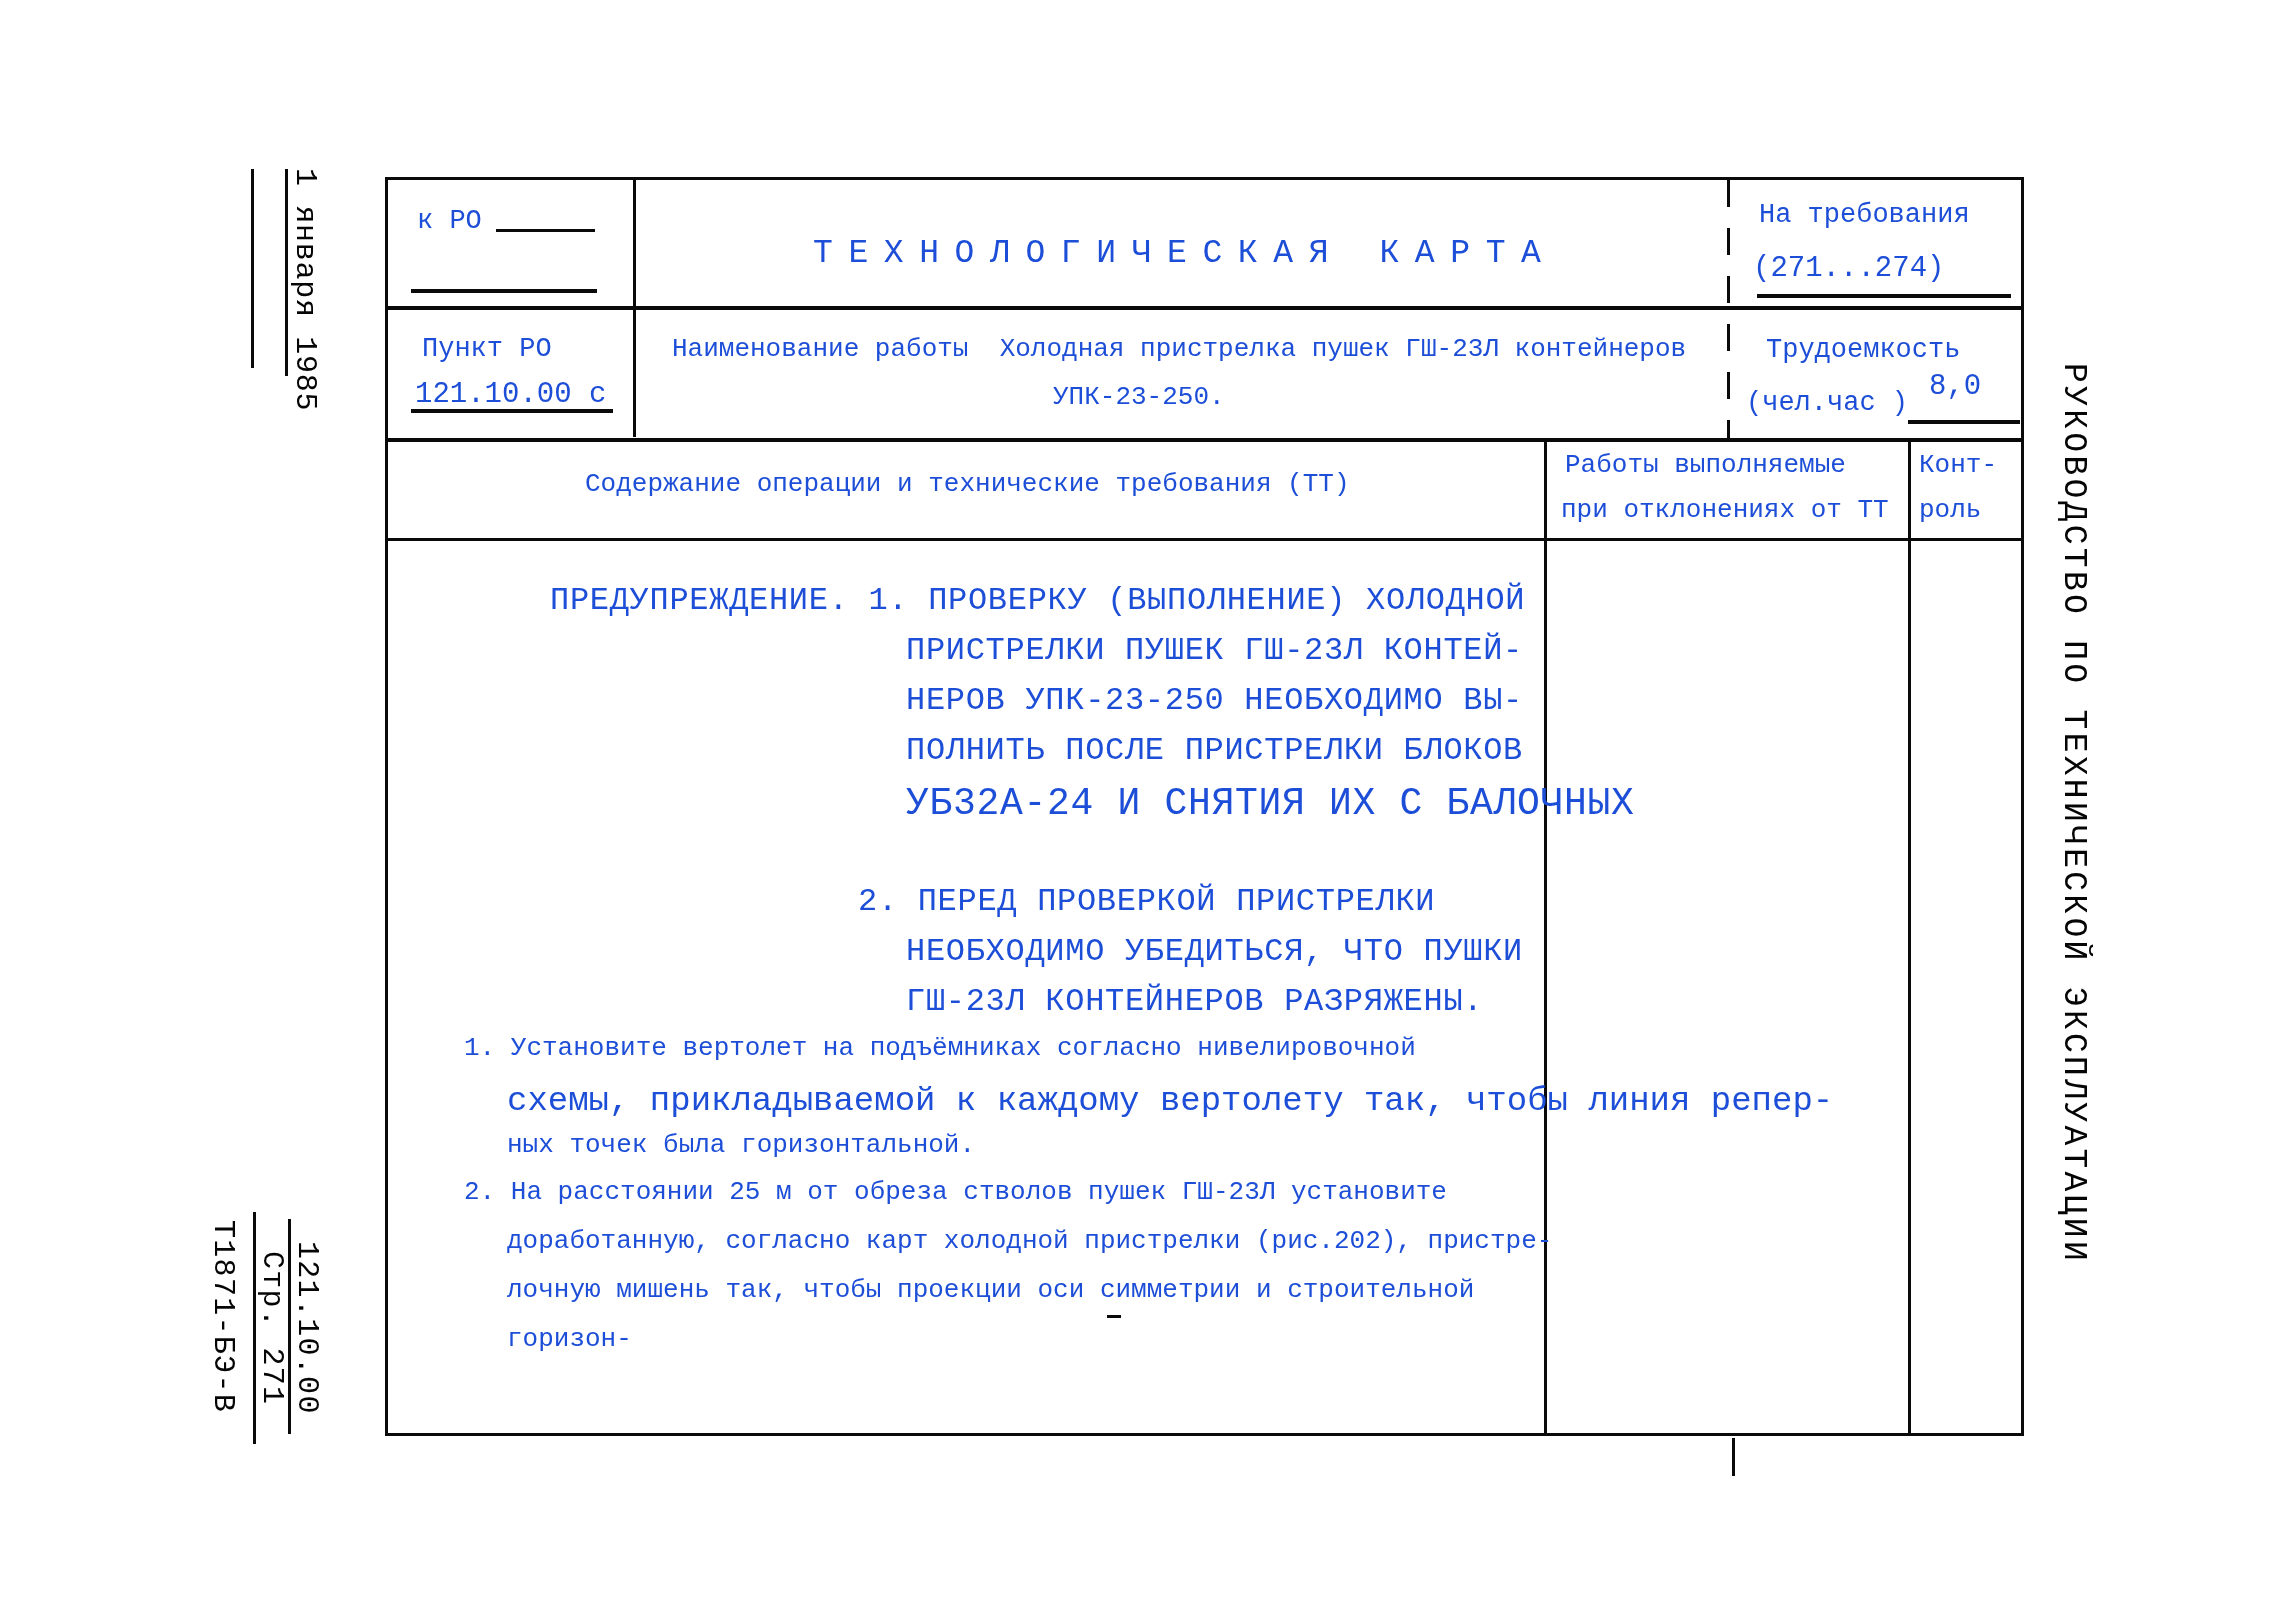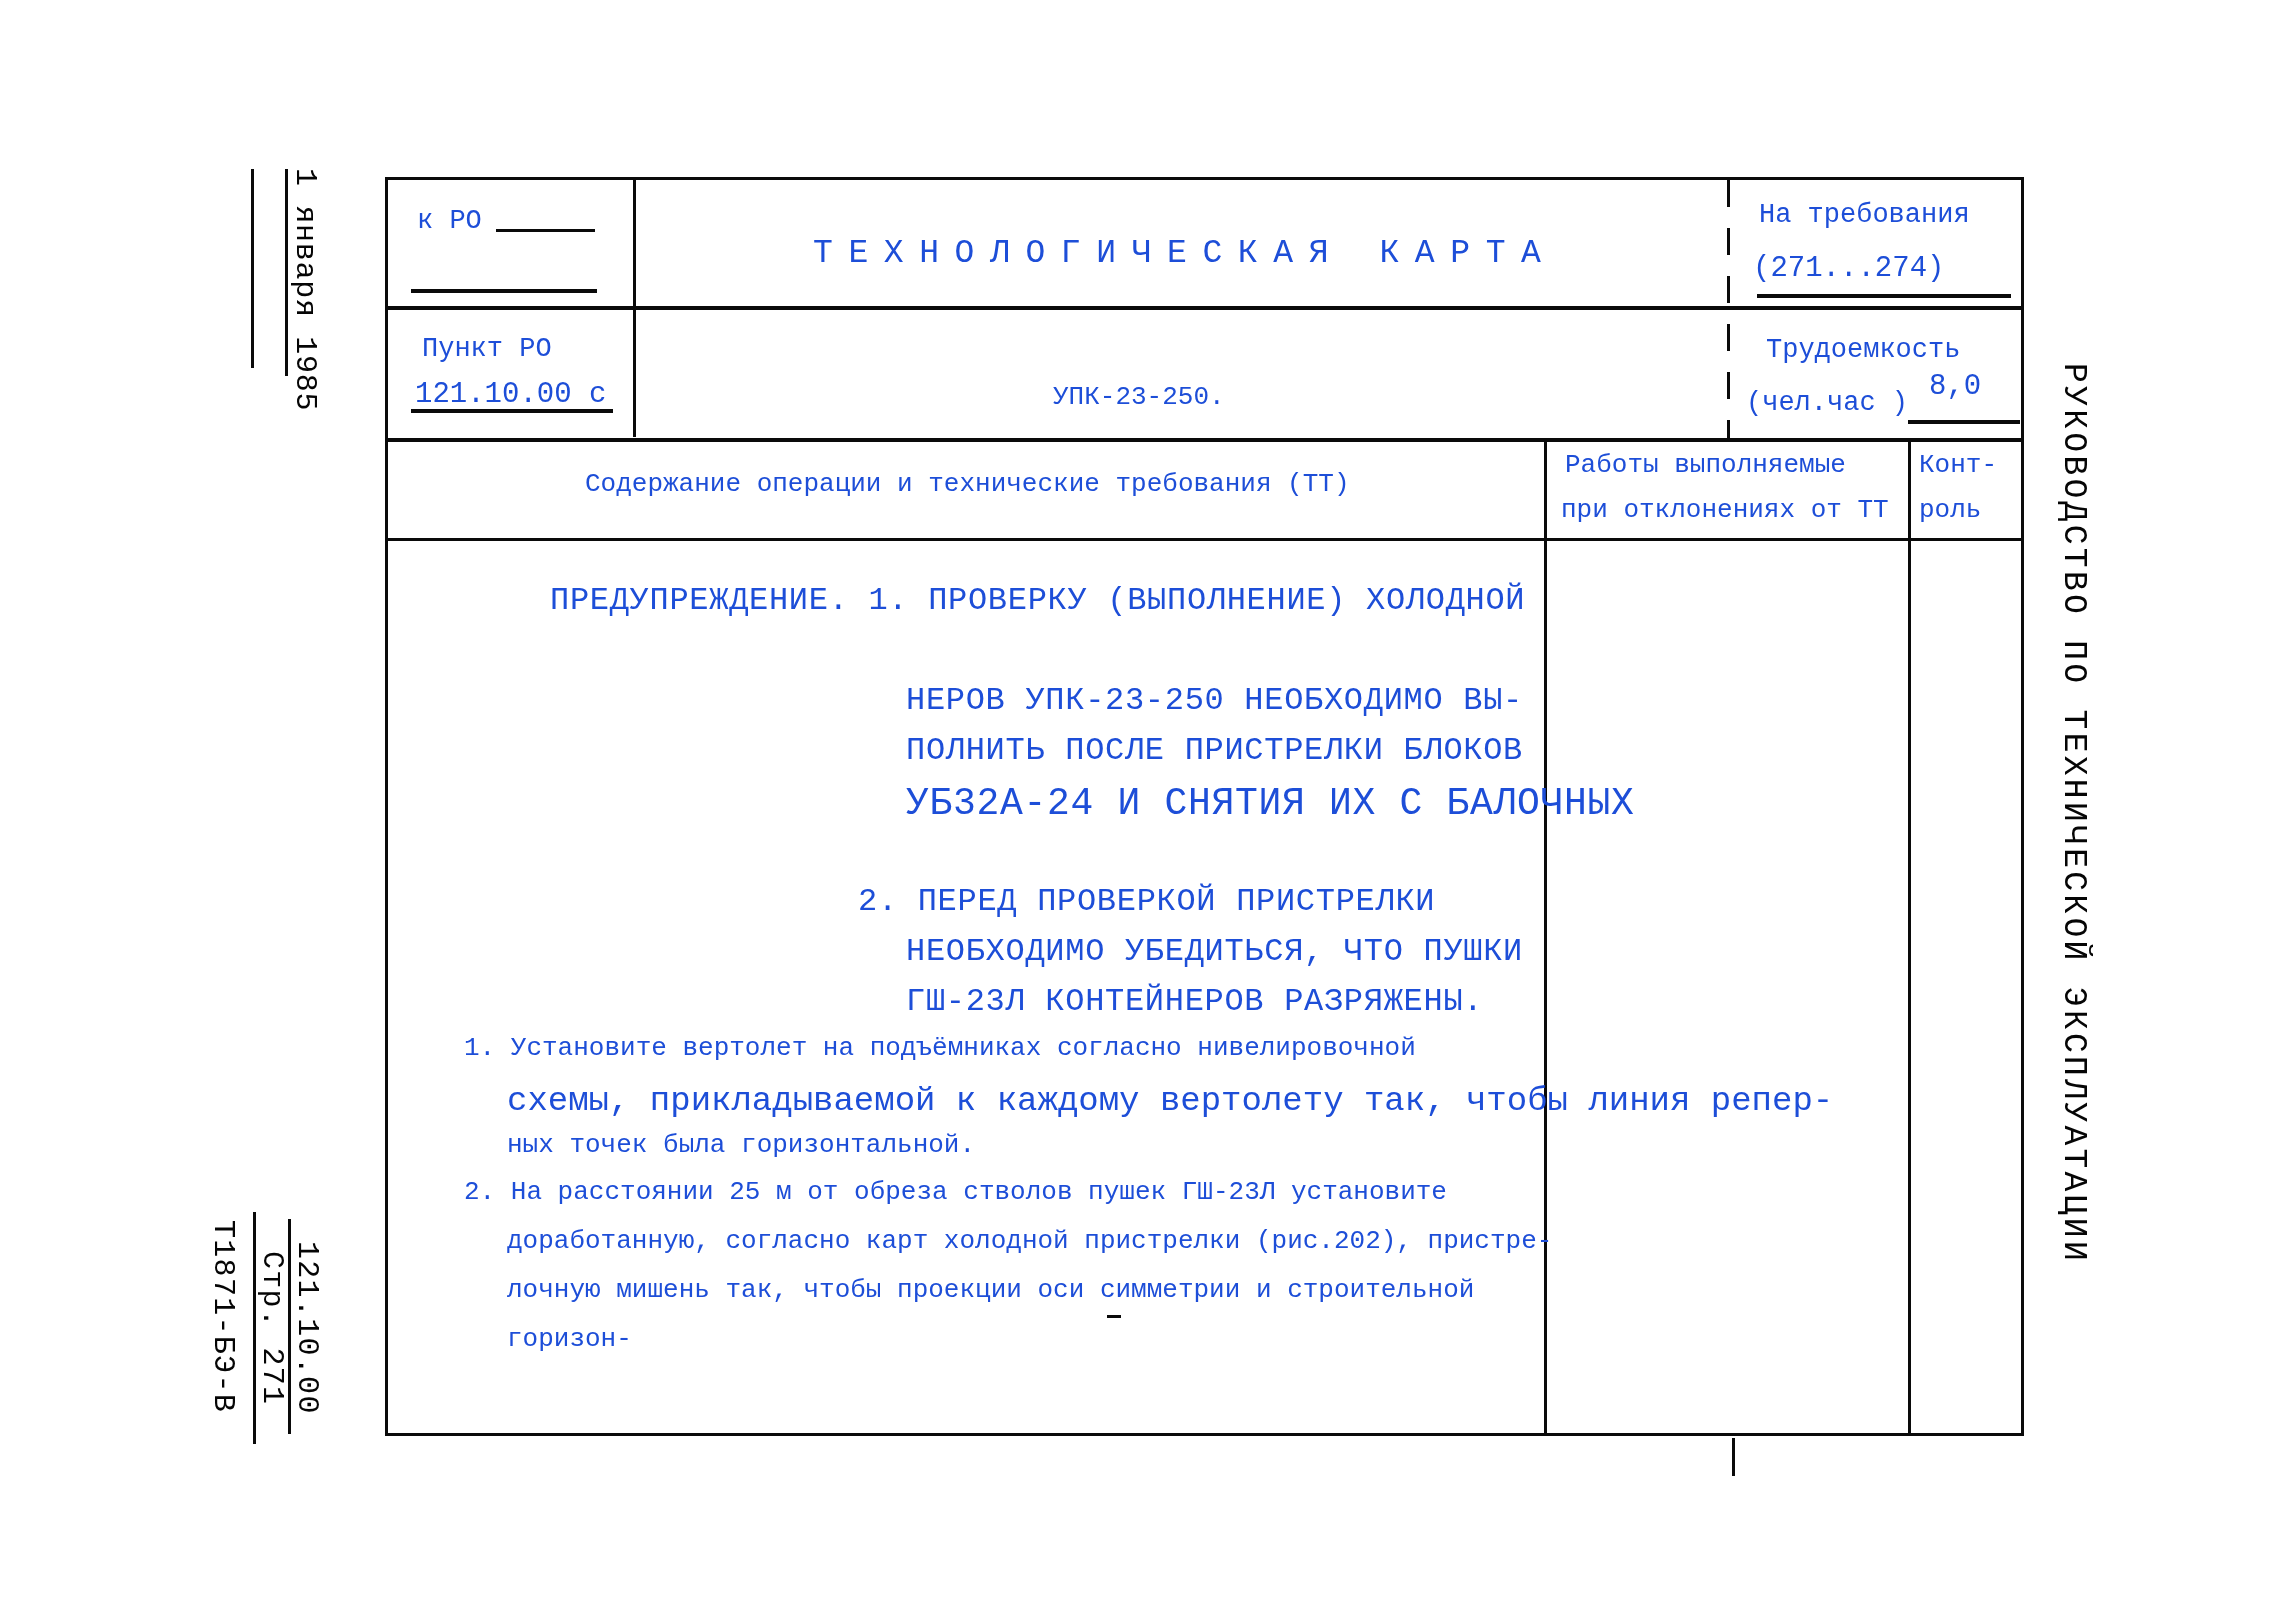--- a/index.html
+++ b/index.html
@@ -69,34 +69,36 @@
   <div class="t" style="left:813px;top:236px;font-size:33px;letter-spacing:15.6px">ТЕХНОЛОГИЧЕСКАЯ КАРТА</div>
 
   <div class="t" style="left:1759px;top:201px;font-size:27px">На требования</div>
   <div class="t" style="left:1753px;top:253px;font-size:29px">(271...274)</div>
   <div class="hl" style="left:1757px;top:294px;width:254px"></div>
 
   <div class="t" style="left:422px;top:335px;font-size:27px">Пункт РО</div>
   <div class="t" style="left:415px;top:379px;font-size:29px">121.10.00 с</div>
   <div class="hl" style="left:411px;top:409px;width:202px"></div>
 
+  <div class="t" style="left:672px;top:335px;font-size:26px">Наименование работы  Холодная пристрелка пушек ГШ-23Л контейнеров</div>
   <div class="t" style="left:1053px;top:383px;font-size:26px">УПК-23-250.</div>
 
   <div class="t" style="left:1766px;top:336px;font-size:27px">Трудоемкость</div>
   <div class="t" style="left:1746px;top:389px;font-size:27px">(чел.час )</div>
   <div class="t" style="left:1929px;top:371px;font-size:29px">8,0</div>
   <div class="hl" style="left:1908px;top:420px;width:112px"></div>
 
   <div class="t" style="left:585px;top:470px;font-size:26px">Содержание операции и технические требования (ТТ)</div>
   <div class="t" style="left:1565px;top:451px;font-size:26px">Работы выполняемые</div>
   <div class="t" style="left:1561px;top:496px;font-size:26px">при отклонениях от ТТ</div>
   <div class="t" style="left:1919px;top:451px;font-size:26px">Конт-</div>
   <div class="t" style="left:1919px;top:496px;font-size:26px">роль</div>
 
   <div class="t caps" style="left:550px;top:583px;font-size:32px">ПРЕДУПРЕЖДЕНИЕ. 1. ПРОВЕРКУ (ВЫПОЛНЕНИЕ) ХОЛОДНОЙ</div>
+  <div class="t caps" style="left:906px;top:633px;font-size:32px">ПРИСТРЕЛКИ ПУШЕК ГШ-23Л КОНТЕЙ-</div>
   <div class="t caps" style="left:906px;top:683px;font-size:32px">НЕРОВ УПК-23-250 НЕОБХОДИМО ВЫ-</div>
   <div class="t caps" style="left:906px;top:733px;font-size:32px">ПОЛНИТЬ ПОСЛЕ ПРИСТРЕЛКИ БЛОКОВ</div>
   <div class="t caps" style="left:906px;top:783px;font-size:38px">УБ32А-24 И СНЯТИЯ ИХ С БАЛОЧНЫХ</div>
   <div class="t caps" style="left:858px;top:884px;font-size:32px">2. ПЕРЕД ПРОВЕРКОЙ ПРИСТРЕЛКИ</div>
   <div class="t caps" style="left:906px;top:934px;font-size:32px">НЕОБХОДИМО УБЕДИТЬСЯ, ЧТО ПУШКИ</div>
   <div class="t caps" style="left:906px;top:984px;font-size:32px">ГШ-23Л КОНТЕЙНЕРОВ РАЗРЯЖЕНЫ.</div>
 
   <div class="t" style="left:464px;top:1034px;font-size:26px">1. Установите вертолет на подъёмниках согласно нивелировочной</div>
   <div class="t" style="left:507px;top:1083px;font-size:34px">схемы, прикладываемой к каждому вертолету так, чтобы линия репер-</div>
   <div class="t" style="left:507px;top:1131px;font-size:26px">ных точек была горизонтальной.</div>

